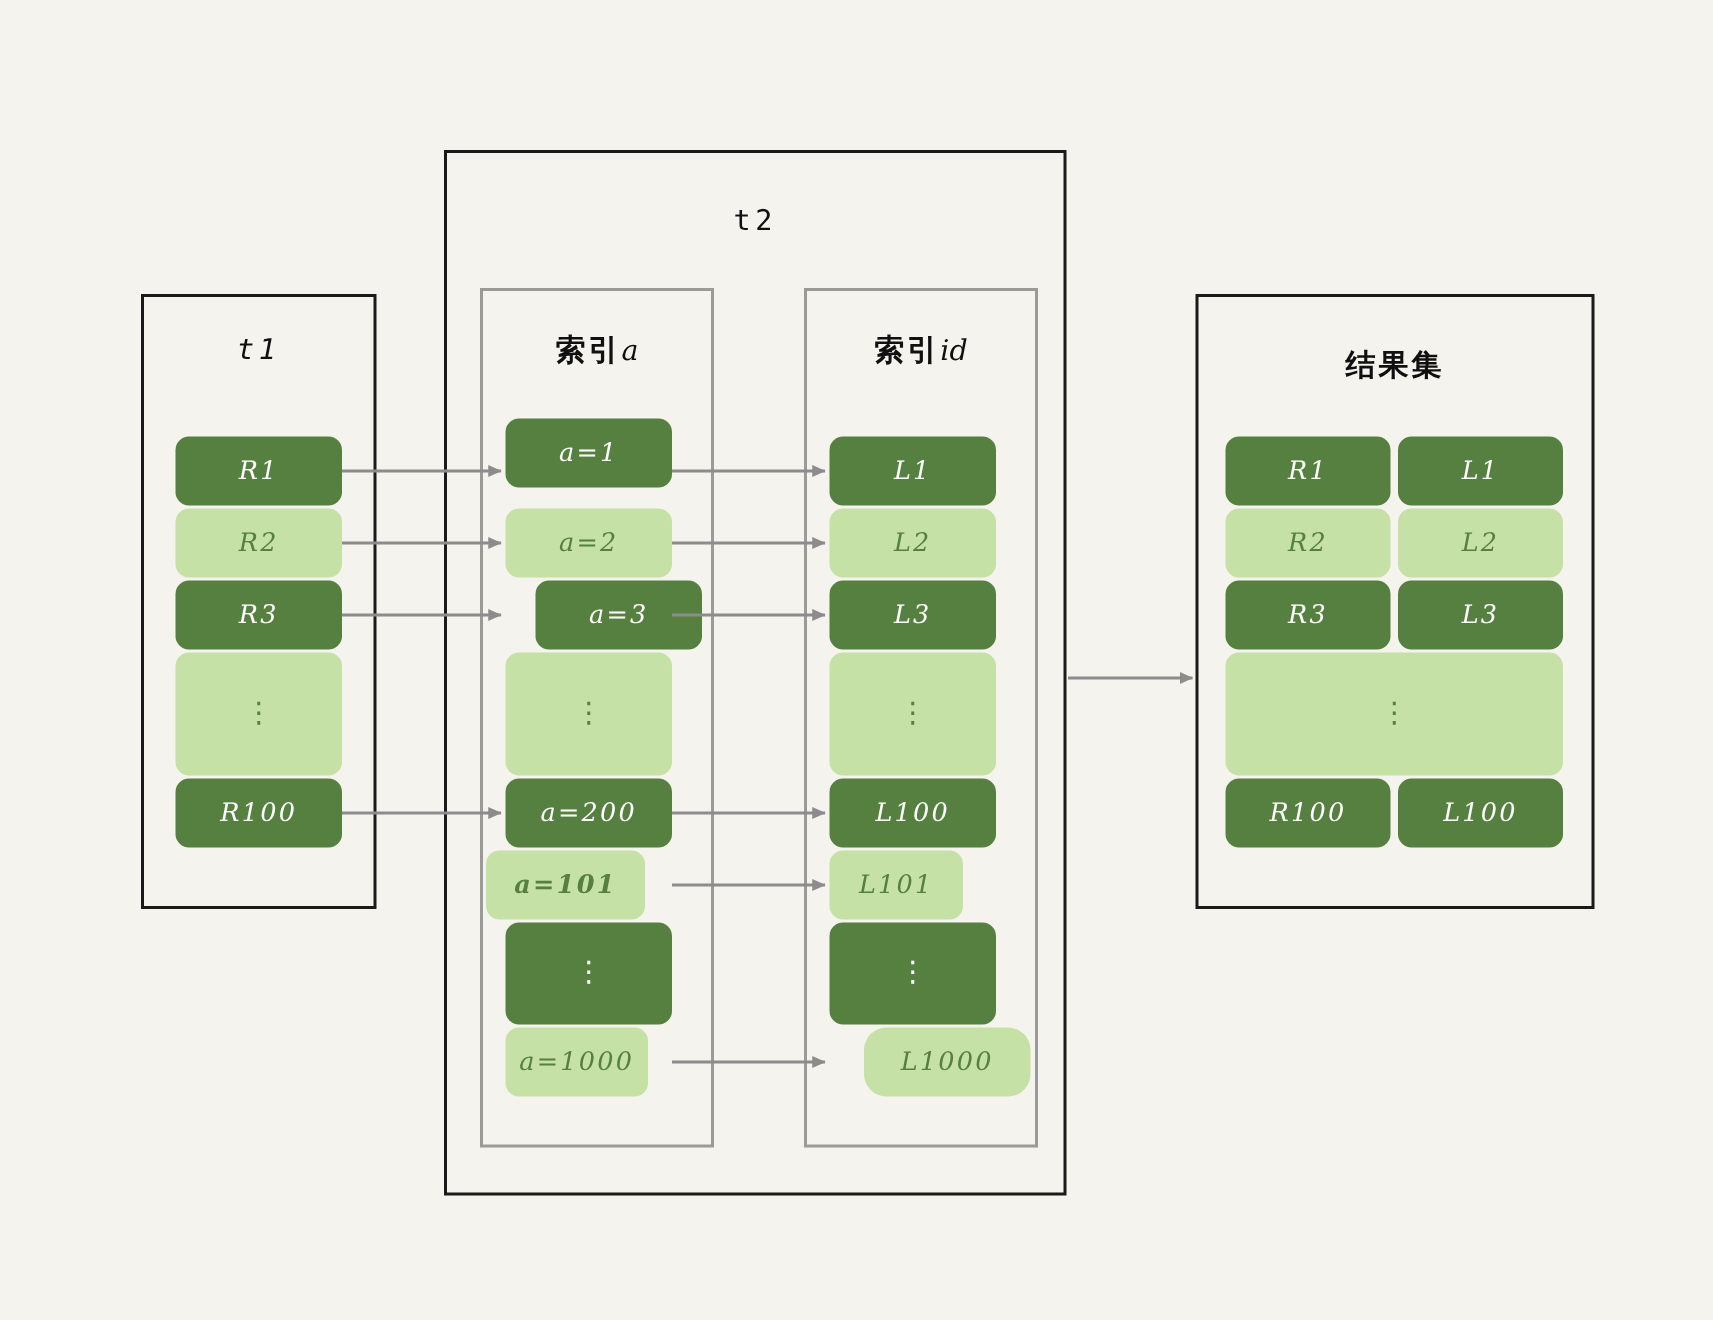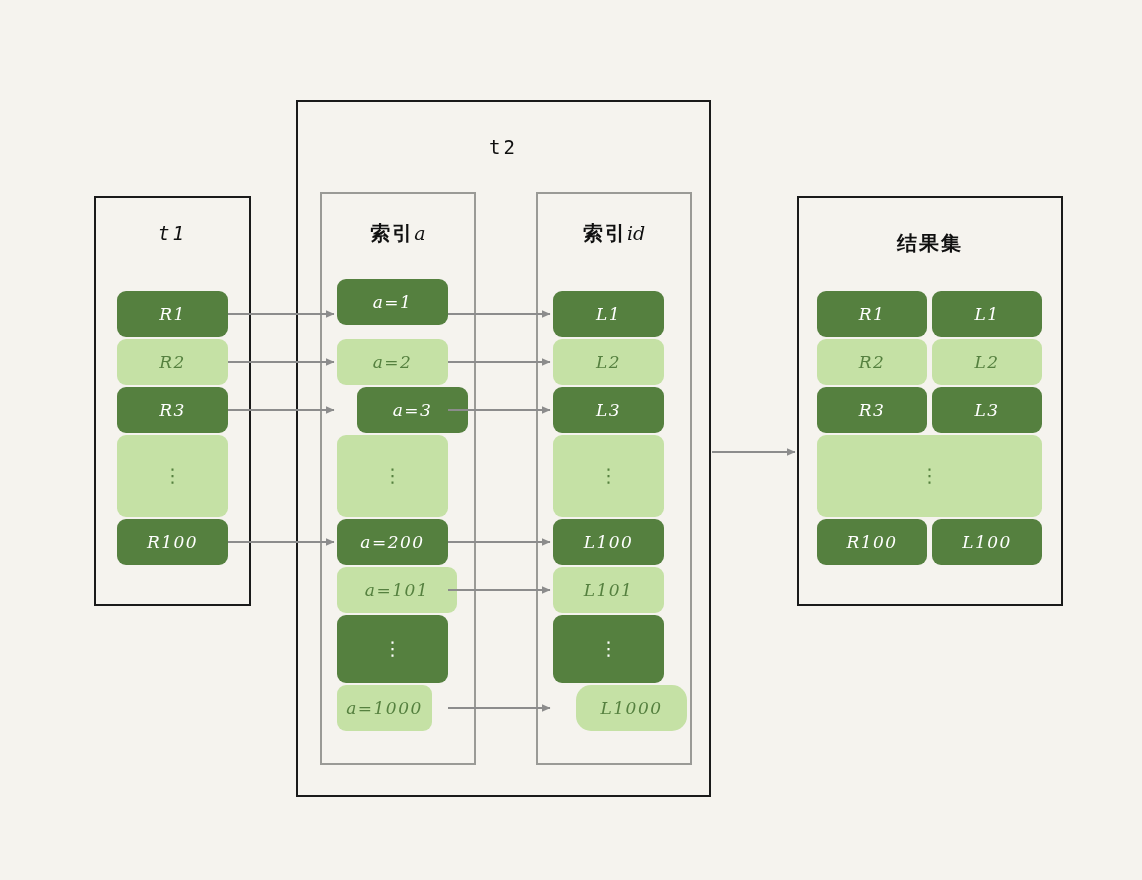--- a/index.html
+++ b/index.html
@@ -141,21 +141,21 @@
     </div>
   <div class="cell dark" style="left:337px; top:387px; width:111px; height:46px;margin-left:20px;">
       <span>a=3</span>
     </div>
   <div class="cell light" style="left:337px; top:435px; width:111px; height:82px;">
       <span class="dots">⋮</span>
     </div>
   <div class="cell dark" style="left:337px; top:519px; width:111px; height:46px;">
       <span>a=200</span>
     </div>
-  <div class="cell light" style="left:337px; top:567px; width:120px; height:46px;">
+  <div class="cell light" style="left:324px; top:567px; width:106px; height:46px;font-weight:bold;">
       <span>a=101</span>
     </div>
   <div class="cell dark" style="left:337px; top:615px; width:111px; height:68px;">
       <span class="dots">⋮</span>
     </div>
   <div class="cell light" style="left:337px; top:685px; width:95px; height:46px;">
       <span>a=1000</span>
     </div>
 
   <div class="inner-box" style="left:536px; top:192px; width:156px; height:573px;">
@@ -172,21 +172,21 @@
     </div>
   <div class="cell dark" style="left:553px; top:387px; width:111px; height:46px;">
       <span>L3</span>
     </div>
   <div class="cell light" style="left:553px; top:435px; width:111px; height:82px;">
       <span class="dots">⋮</span>
     </div>
   <div class="cell dark" style="left:553px; top:519px; width:111px; height:46px;">
       <span>L100</span>
     </div>
-  <div class="cell light" style="left:553px; top:567px; width:111px; height:46px;">
+  <div class="cell light" style="left:553px; top:567px; width:89px; height:46px;">
       <span>L101</span>
     </div>
   <div class="cell dark" style="left:553px; top:615px; width:111px; height:68px;">
       <span class="dots">⋮</span>
     </div>
   <div class="cell light" style="left:576px; top:685px; width:111px; height:46px;border-radius:15px;">
       <span>L1000</span>
     </div>
 
   <div class="outer-box" style="left:797px; top:196px; width:266px; height:410px;">

